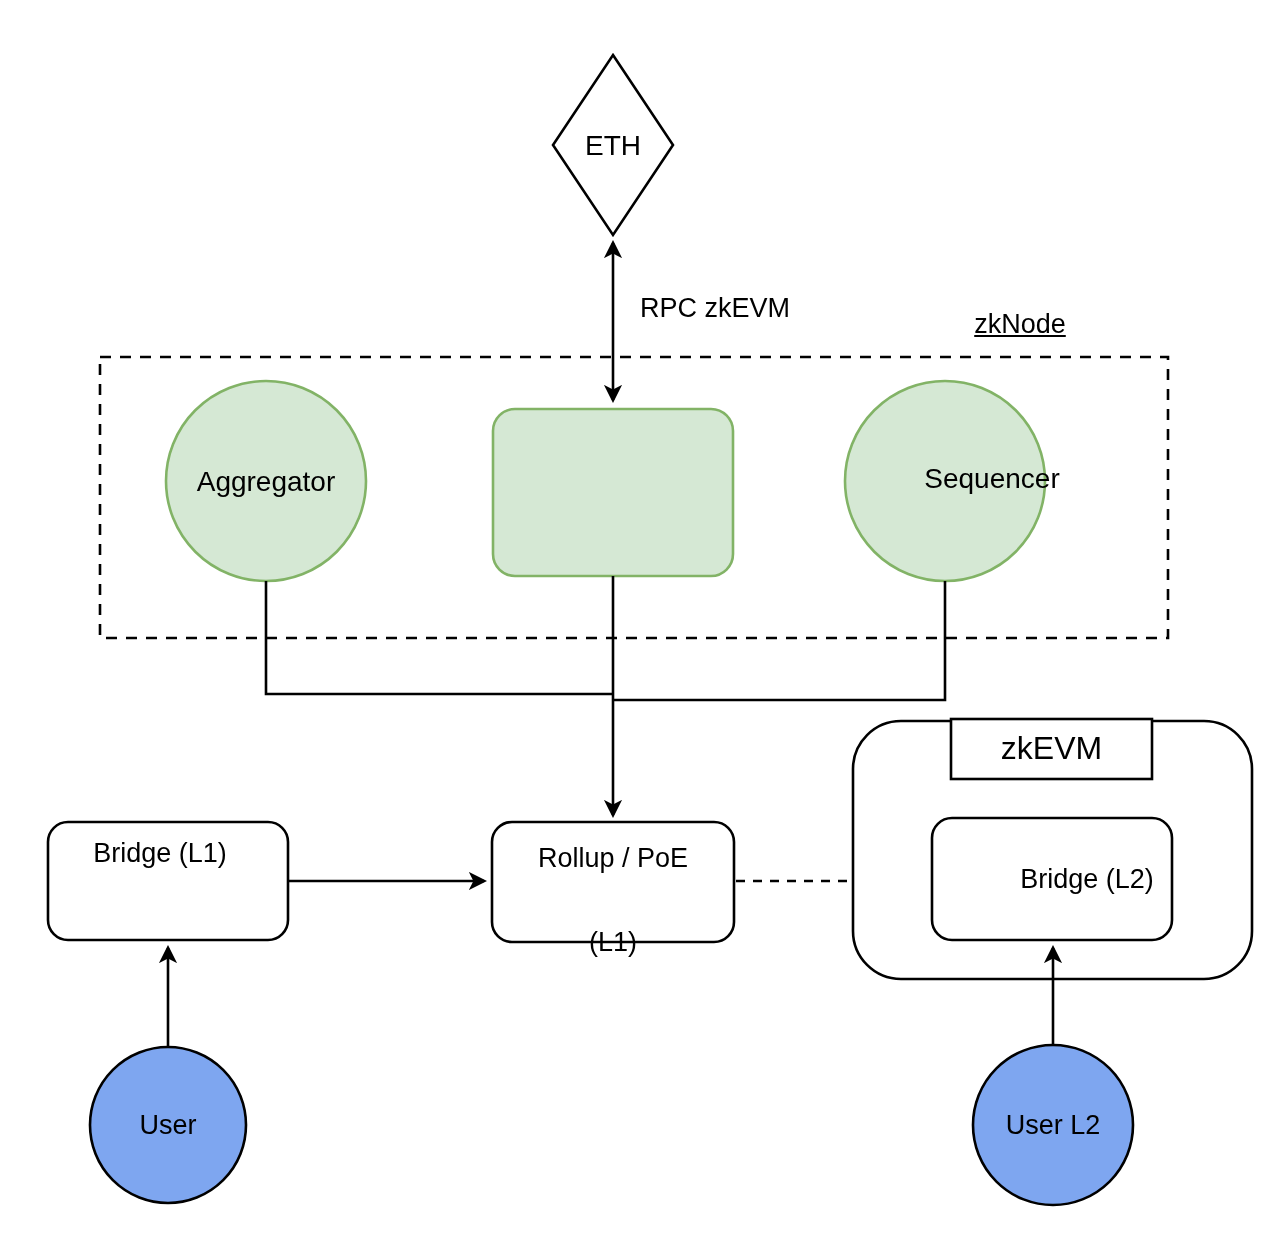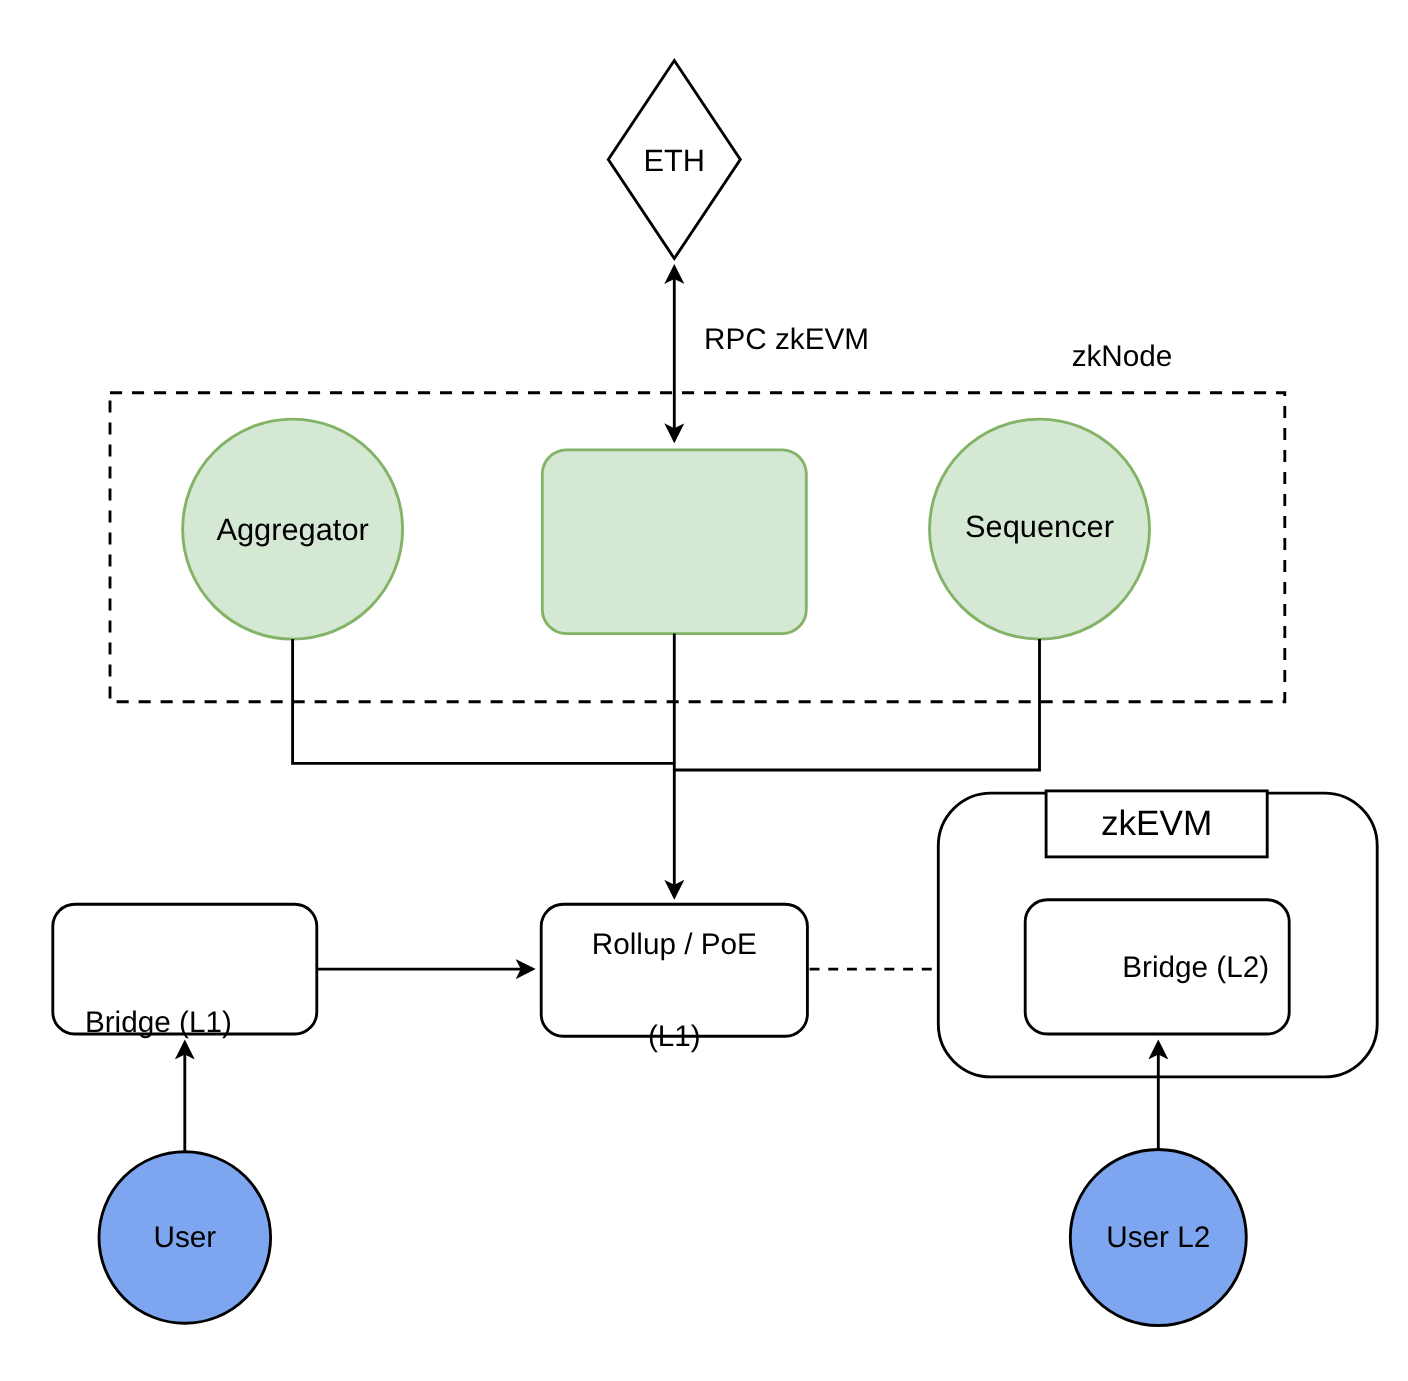--- a/index.html
+++ b/index.html
@@ -93,30 +93,30 @@
 
     <circle cx="1053" cy="1125" r="80" fill="#7ea6f0" stroke="#000000" stroke-width="2.6"></circle>
 
     <line x1="1053" y1="1045" x2="1053" y2="948" stroke="#000000" stroke-width="2.6" marker-end="url(#arrow-end)"></line>
   </svg>
 
   <div class="node-label lbl-28" style="left:553px; top:125px; width:120px; height:42px;">ETH</div>
 
   <div class="node-label lbl-27" style="left:640px; top:290px; width:180px; height:36px; justify-content:flex-start;">RPC zkEVM</div>
 
-  <div class="node-label lbl-27" style="left:940px; top:306px; width:160px; height:36px;">zkNode</div>
+  <div class="node-label lbl-27" style="left:940px; top:306px; width:160px; height:36px;text-decoration:underline;">zkNode</div>
 
   <div class="node-label lbl-28" style="left:166px; top:461px; width:200px; height:42px;">Aggregator</div>
 
 
-  <div class="node-label lbl-28" style="left:845px; top:458px; width:200px; height:42px;">Sequencer</div>
+  <div class="node-label lbl-28" style="left:845px; top:458px; width:200px; height:42px;padding-left:47px;">Sequencer</div>
 
   <div class="node-label lbl-26" style="left:951px; top:728px; width:201px; height:42px;">zkEVM</div>
 
-  <div class="node-label lbl-27" style="left:48px; top:908px; width:192px; height:42px;">Bridge (L1)</div>
+  <div class="node-label lbl-27" style="left:48px; top:832px; width:192px; height:42px;padding-left:16px;">Bridge (L1)</div>
 
   <div class="node-label lbl-27" style="left:492px; top:840px; width:242px; height:36px;">Rollup / PoE</div>
   <div class="node-label lbl-27" style="left:492px; top:876px; width:242px; height:36px;margin-top:48px;">(L1)</div>
 
   <div class="node-label lbl-27" style="left:932px; top:858px; width:240px; height:42px;margin-left:35px;">Bridge (L2)</div>
 
   <div class="node-label lbl-27" style="left:88px; top:1104px; width:160px; height:42px;">User</div>
 
   <div class="node-label lbl-27" style="left:963px; top:1104px; width:180px; height:42px;">User L2</div>
 

